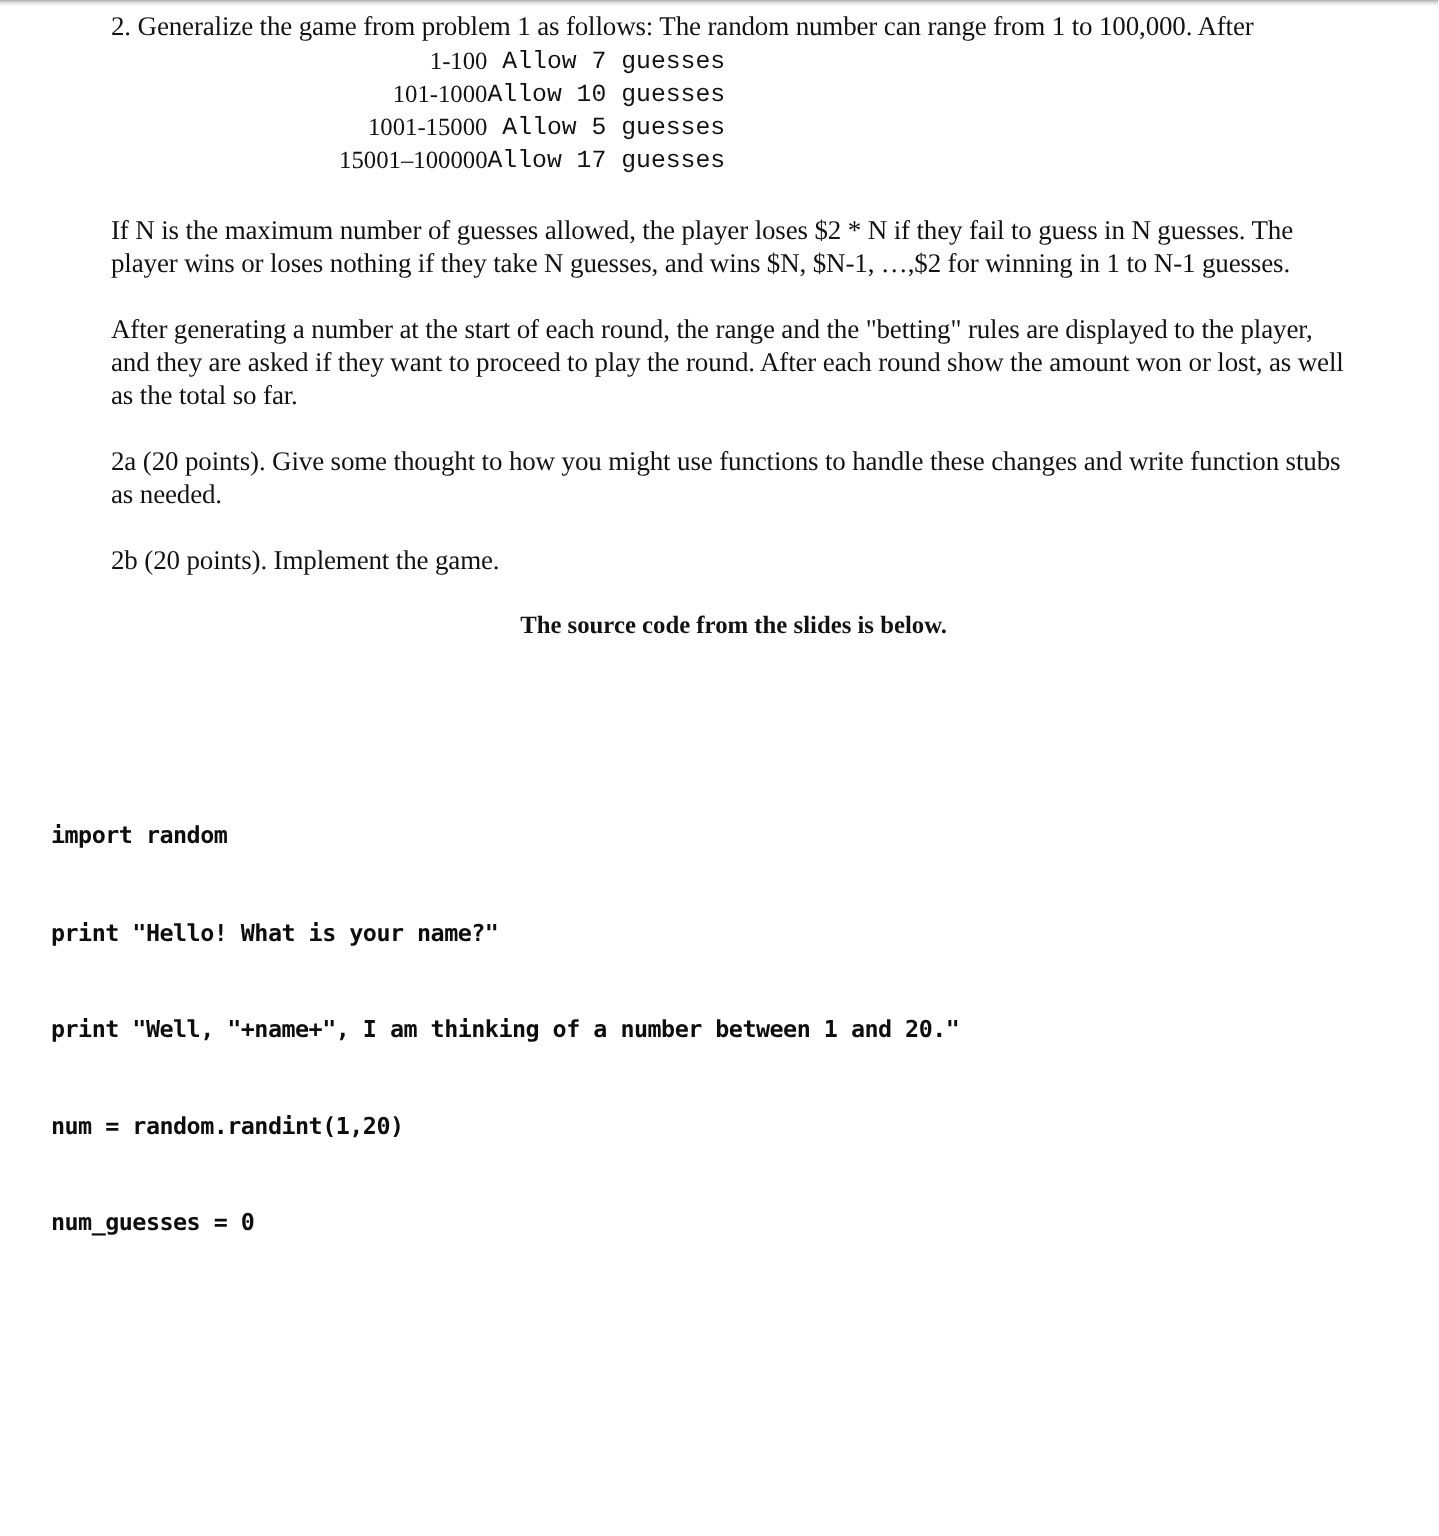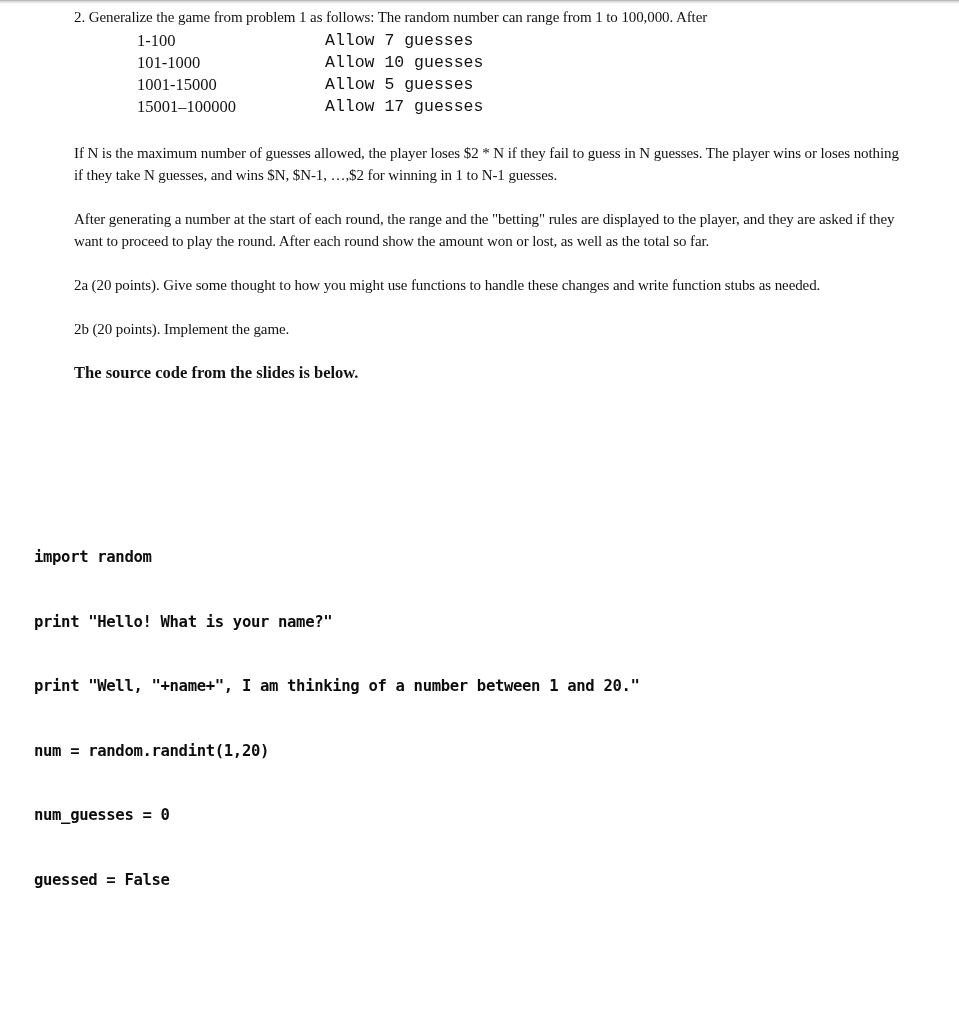--- a/index.html
+++ b/index.html
@@ -42,42 +42,44 @@
   }
 
   
   .prose {
     position: absolute;
     left: 74px;
     top: 6px;
     width: 830px;
   }
   .para {
-    font-size: 15px;
+    font-size: 18px;
     line-height: 22px;
     margin: 0;
     text-align: left;
     letter-spacing: -0.1px;
   }
   .spacer-m { height: 22px; }
   .spacer-l { height: 24px; }
 
   .bold-line {
     font-weight: bold;
     font-size: 16.5px;
     line-height: 22px;
     margin: 0;
+    text-align: center;
   }
 
   
   .ranges {
     margin: 0;
     border-collapse: collapse;
     margin-left: 63px;
     margin-top: 2px;
+    text-align: right;
   }
   .ranges td {
     font-size: 16.5px;
     line-height: 22px;
     padding: 0;
     vertical-align: top;
     white-space: nowrap;
   }
   .ranges td.range-col { width: 188px; }
   .ranges td.allow-col { width: auto; font-family: Liberation Mono, monospace; }
@@ -154,21 +156,20 @@
     <p class="bold-line">The source code from the slides is below.</p>
 
   </div>
 
   <div class="code-block">
     <div class="code-line">import random</div>
     <div class="code-line">print "Hello! What is your name?"</div>
     <div class="code-line">print "Well, "+name+", I am thinking of a number between 1 and 20."</div>
     <div class="code-line">num = random.randint(1,20)</div>
     <div class="code-line">num_guesses = 0</div>
-    <div class="code-line">guessed = False</div>
     
     
     
     
     
     
     
     
     
     

